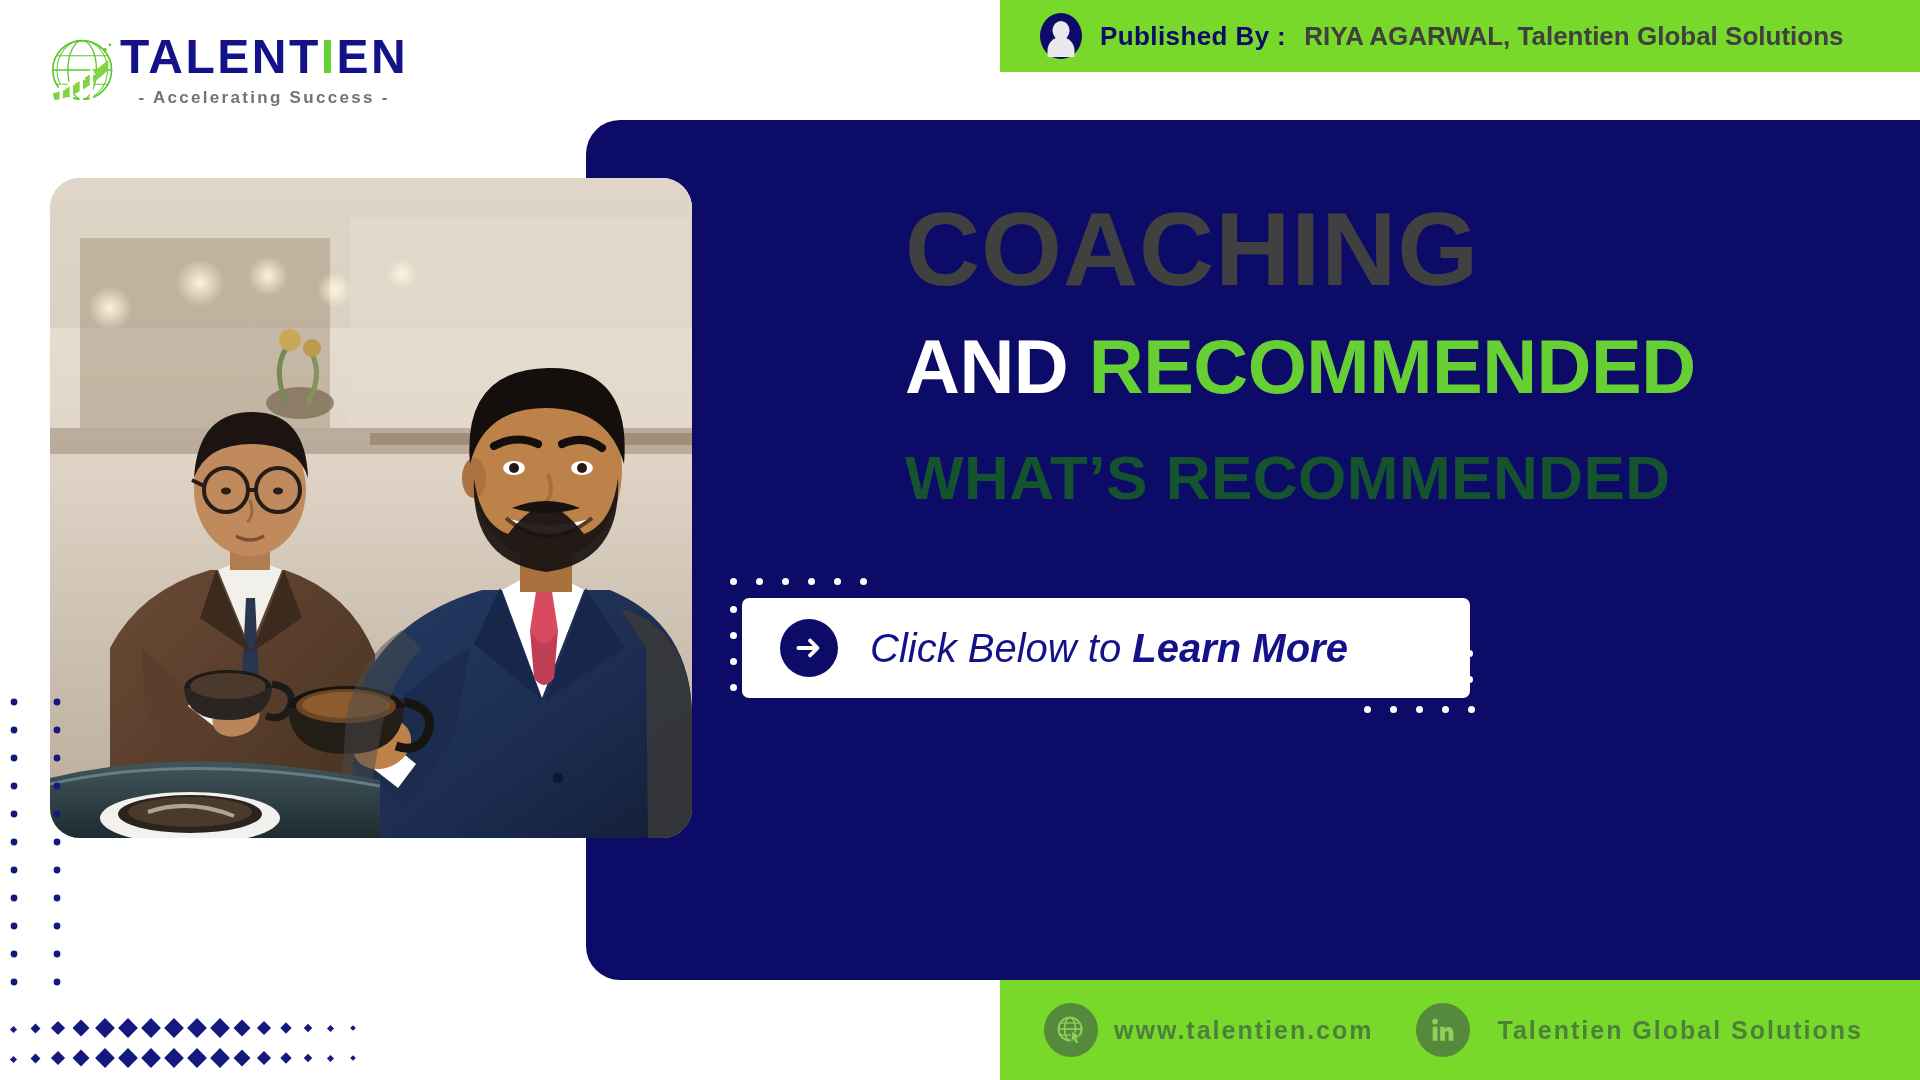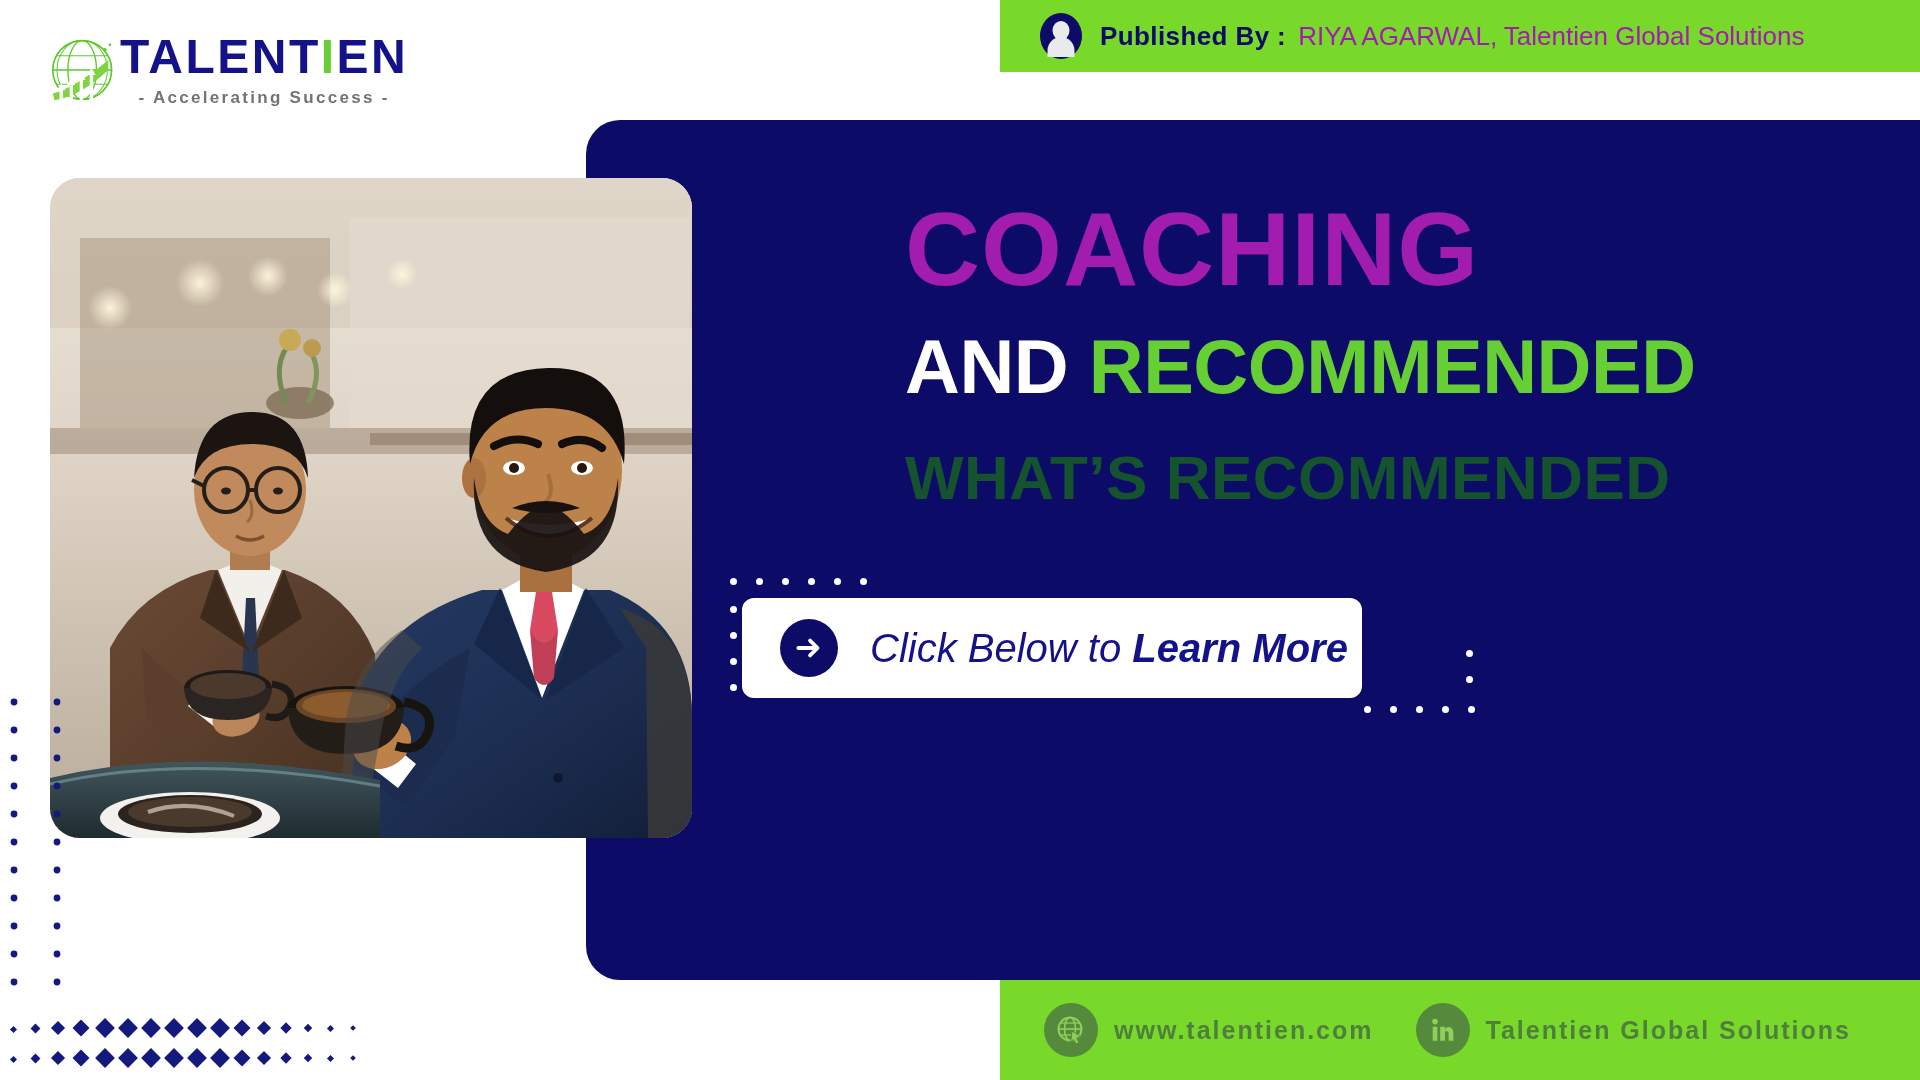--- a/index.html
+++ b/index.html
@@ -22,56 +22,56 @@
   }
   #avatar-icon::before{ 
     content:""; position:absolute; left:50%; top:8px; transform:translateX(-50%);
     width:17px; height:19px; border-radius:50%; background:#e9e9ee;
   }
   #avatar-icon::after{ 
     content:""; position:absolute; left:50%; bottom:2px; transform:translateX(-50%);
     width:27px; height:20px; border-radius:14px 14px 0 0; background:#e9e9ee;
   }
   .pub-label{ color:#0d0b68; font-size:26px; font-weight:bold; letter-spacing:.4px; white-space:nowrap;}
-  .pub-name{ color:#a21caf; font-size:26px; font-weight:400; margin-left:12px; white-space:nowrap;}
+  .pub-name{ color:#404040; font-size:26px; font-weight:700; margin-left:18px; white-space:nowrap;}
 
   
   #navy-panel{
     position:absolute; left:586px; top:120px; width:1334px; height:860px;
     background:#0d0b68; border-radius:34px 0 0 34px;
   }
 
   
   #headline{
     position:absolute; left:905px; top:196px; width:980px;
   }
   .hl-line{
     font-weight:bold; line-height:1.02; letter-spacing:-0.5px;
     font-family:"Liberation Sans", sans-serif;
   }
-  #hl-1{ font-size:104px; color:#a21caf; letter-spacing:1px; }
+  #hl-1{ font-size:104px; color:#404040; letter-spacing:1px; }
   #hl-2{ font-size:76px; margin-top:26px; }
   #hl-2 .w{ color:#ffffff; }
   #hl-2 .g{ color:#66cf33; }
   #hl-3{ font-size:62px; color:#14532d; margin-top:40px; letter-spacing:.5px;}
 
   
   #cta-wrap{ position:absolute; left:724px; top:578px; width:760px; height:140px; }
   #cta-dots-top, #cta-dots-left, #cta-dots-right, #cta-dots-bottom{ position:absolute; }
   .dotrow{ display:flex; gap:19px; }
   .dotcol{ display:flex; flex-direction:column; gap:19px; }
   .wdot{ width:7px; height:7px; border-radius:50%; background:#ffffff; }
   #cta-dots-top{ left:6px; top:0px; }
   #cta-dots-left{ left:6px; top:28px; }
   #cta-dots-right{ left:742px; top:72px; }
   #cta-dots-bottom{ left:640px; top:128px; }
 
   #cta-button{
-    position:absolute; left:18px; top:20px; width:620px; height:100px;
-    background:#ffffff; border-radius:12px; display:flex; align-items:center;
+    position:absolute; left:18px; top:20px; width:728px; height:100px;
+    background:#ffffff; border-radius:7px; display:flex; align-items:center;
     padding-left:38px;
   }
   #arrow-right-icon{
     width:58px; height:58px; border-radius:50%; background:#0d0b68;
     display:flex; align-items:center; justify-content:center; flex:0 0 auto;
   }
   #arrow-right-icon svg{ display:block; }
   #cta-text{
     margin-left:32px; color:#141289; font-size:40px; font-style:italic;
     font-family:"Liberation Sans", sans-serif; white-space:nowrap;
@@ -104,21 +104,21 @@
     position:absolute; left:1000px; top:980px; width:1008px; height:100px;
     background:#78d92b; display:flex; align-items:center; padding-left:44px; gap:18px;
   }
   .foot-icon{
     width:54px; height:54px; border-radius:50%; background:#558a3c;
     display:flex; align-items:center; justify-content:center; flex:0 0 auto;
   }
   .foot-text{
     color:#4f7f3c; font-size:25px; font-weight:bold; letter-spacing:2px; white-space:nowrap;
   }
-  #footer-linkedin-group{ display:flex; align-items:center; gap:16px; margin-left:24px; }
+  #footer-linkedin-group{ display:flex; align-items:center; gap:28px; margin-left:24px; }
   #footer-web-group{ display:flex; align-items:center; gap:16px; }
 
   
   #dots-bottom-left{ position:absolute; left:0px; top:690px; }
   #dots-bottom-strip{ position:absolute; left:0px; top:1010px; }
 </style>
 </head>
 <body>
 
 <div id="logo">

